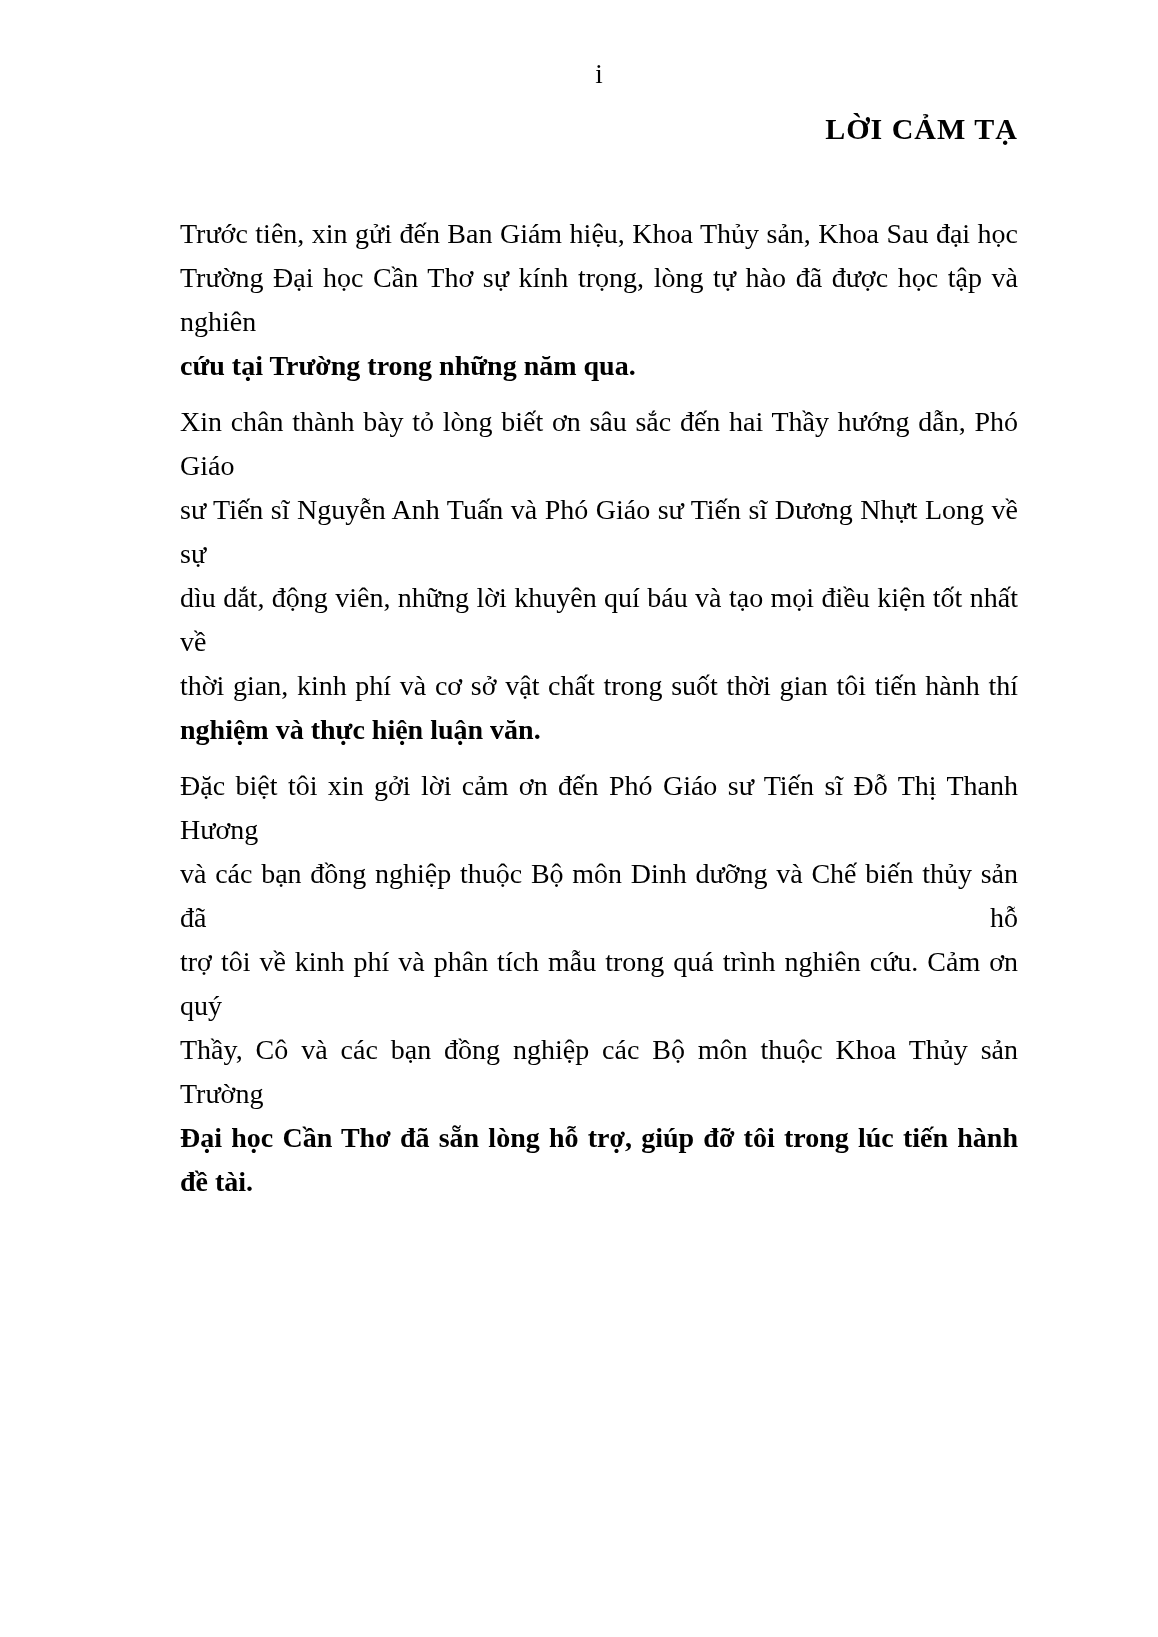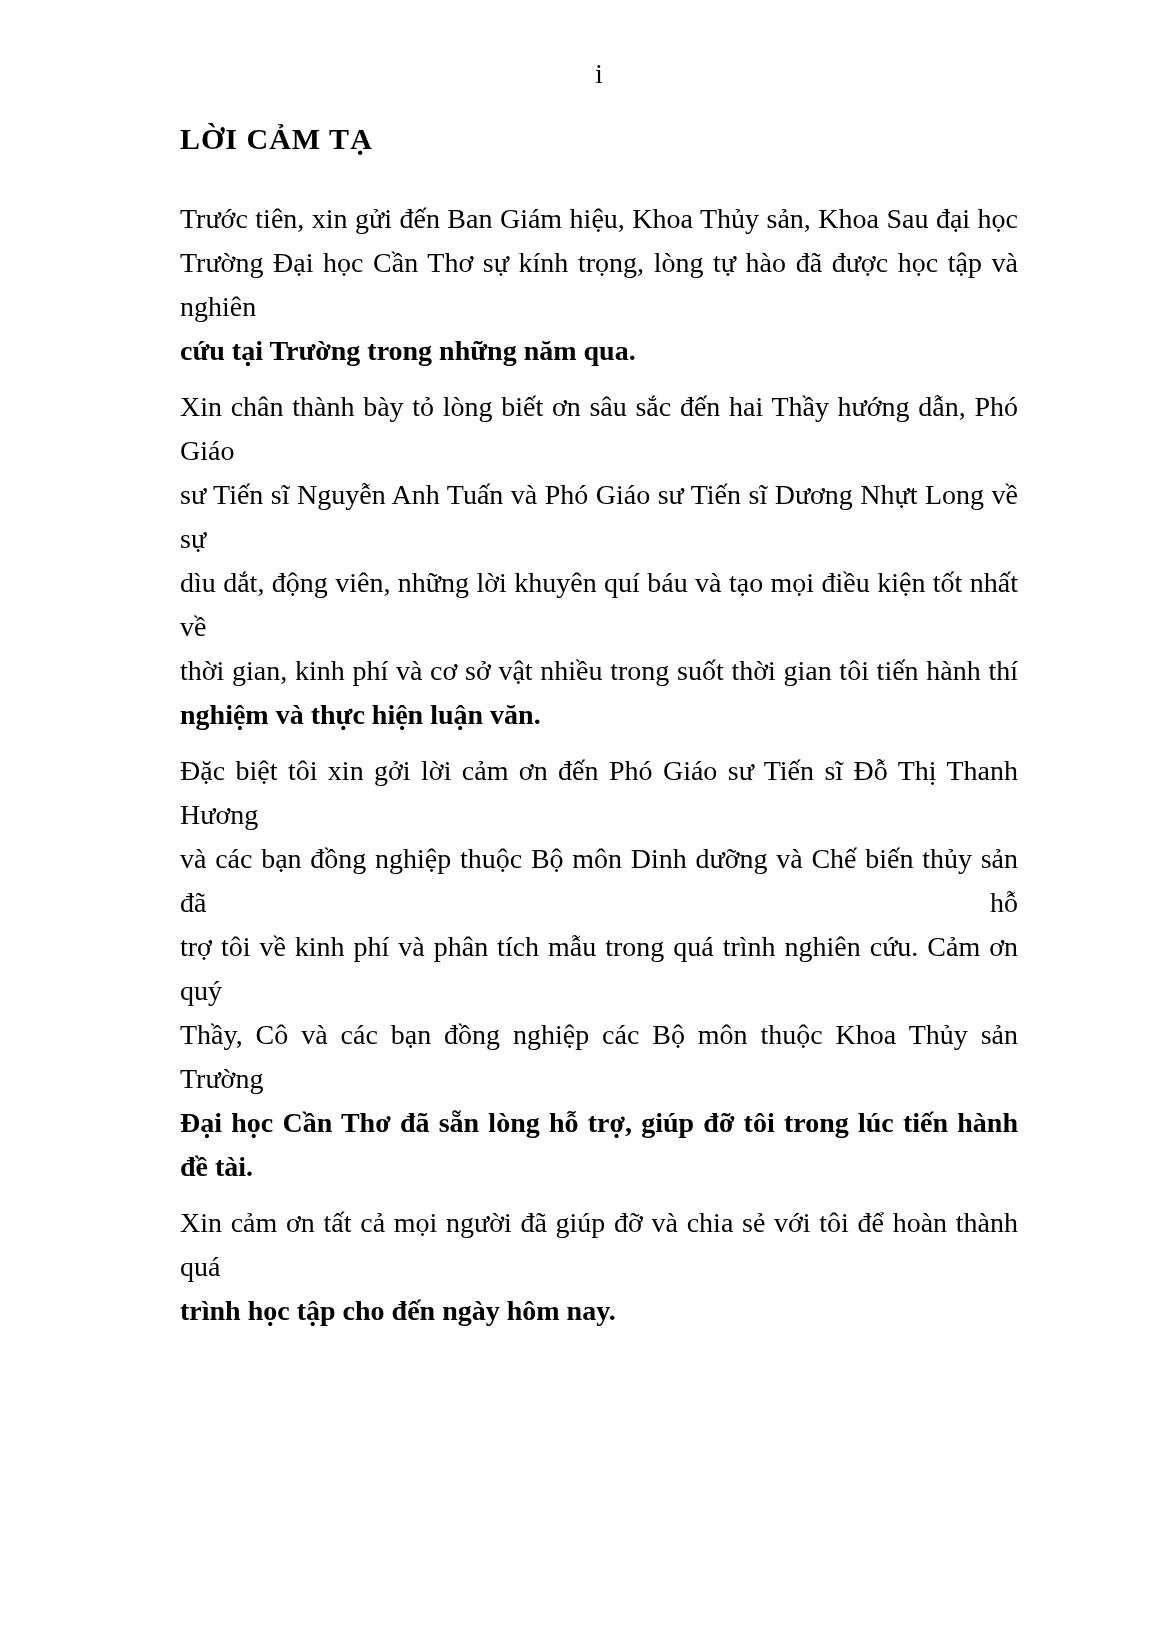--- a/index.html
+++ b/index.html
@@ -22,29 +22,29 @@
     padding: 58px 140px 0 180px;
     box-sizing: border-box;
   }
   .page-number {
     text-align: center;
     font-size: 27px;
     line-height: 32px;
     margin: 0 0 0 0;
   }
   .doc-title {
-    text-align: left;
+    text-align: right;
     font-weight: bold;
     font-size: 30px;
     line-height: 38px;
-    margin-top: 30px;
+    margin-top: 20px;
     letter-spacing: 1px;
   }
   .paragraphs {
-    margin-top: 39px;
+    margin-top: 64px;
   }
   .para {
     margin: 0 0 12px 0;
   }
   .line {
     font-size: 28px;
     line-height: 44px;
     text-align: justify;
     text-align-last: justify;
     white-space: normal;
@@ -65,29 +65,25 @@
     <div class="paragraphs">
         <div class="para">
           <div class="line">Trước tiên, xin gửi đến Ban Giám hiệu, Khoa Thủy sản, Khoa Sau đại học</div>
           <div class="line">Trường Đại học Cần Thơ sự kính trọng, lòng tự hào đã được học tập và nghiên</div>
           <div class="line last">cứu tại Trường trong những năm qua.</div>
         </div>
         <div class="para">
           <div class="line">Xin chân thành bày tỏ lòng biết ơn sâu sắc đến hai Thầy hướng dẫn, Phó Giáo</div>
           <div class="line">sư Tiến sĩ Nguyễn Anh Tuấn và Phó Giáo sư Tiến sĩ Dương Nhựt Long về sự</div>
           <div class="line">dìu dắt, động viên, những lời khuyên quí báu và tạo mọi điều kiện tốt nhất về</div>
-          <div class="line">thời gian, kinh phí và cơ sở vật nhiều trong suốt thời gian tôi tiến hành thí</div>
+          <div class="line">thời gian, kinh phí và cơ sở vật chất trong suốt thời gian tôi tiến hành thí</div>
           <div class="line last">nghiệm và thực hiện luận văn.</div>
         </div>
         <div class="para">
           <div class="line">Đặc biệt tôi xin gởi lời cảm ơn đến Phó Giáo sư Tiến sĩ Đỗ Thị Thanh Hương</div>
           <div class="line">và các bạn đồng nghiệp thuộc Bộ môn Dinh dưỡng và Chế biến thủy sản đã hỗ</div>
           <div class="line">trợ tôi về kinh phí và phân tích mẫu trong quá trình nghiên cứu. Cảm ơn quý</div>
           <div class="line">Thầy, Cô và các bạn đồng nghiệp các Bộ môn thuộc Khoa Thủy sản Trường</div>
           <div class="line last">Đại học Cần Thơ đã sẵn lòng hỗ trợ, giúp đỡ tôi trong lúc tiến hành đề tài.</div>
         </div>
-        <div class="para">
-          <div class="line">Xin cảm ơn tất cả mọi người đã giúp đỡ và chia sẻ với tôi để hoàn thành quá</div>
-          <div class="line last">trình học tập cho đến ngày hôm nay.</div>
-        </div>
       </div>
   </div>
 </div>
 
 </body></html>

